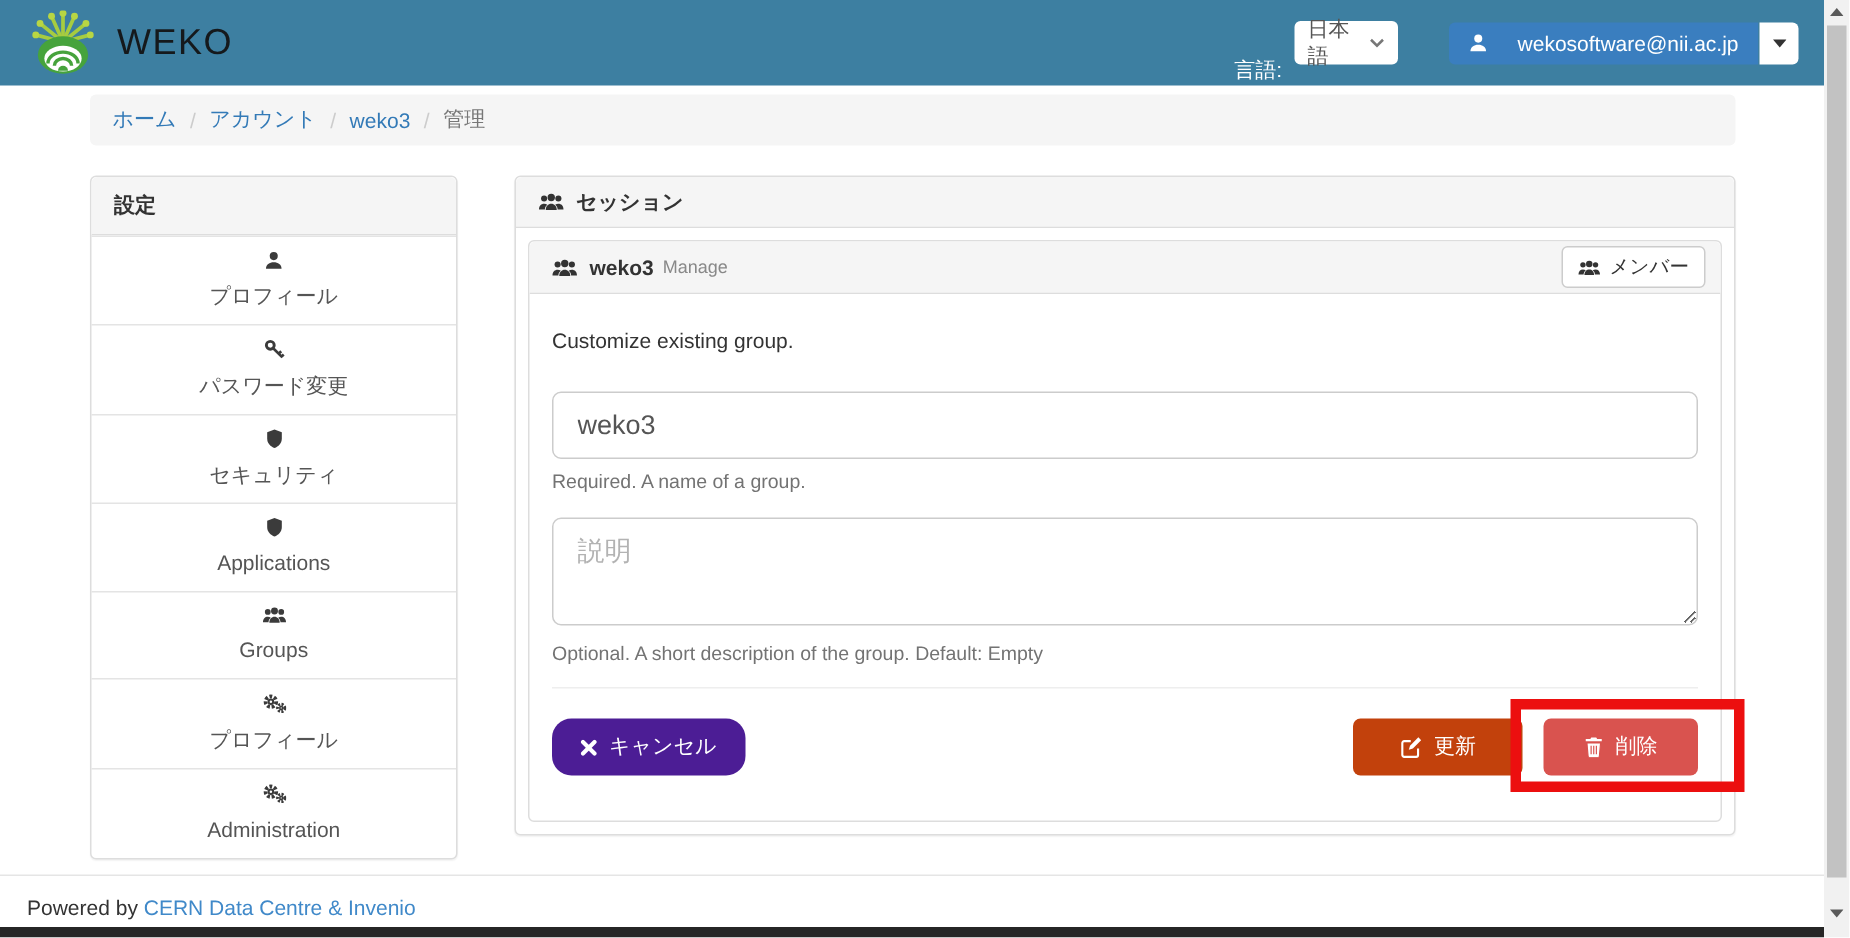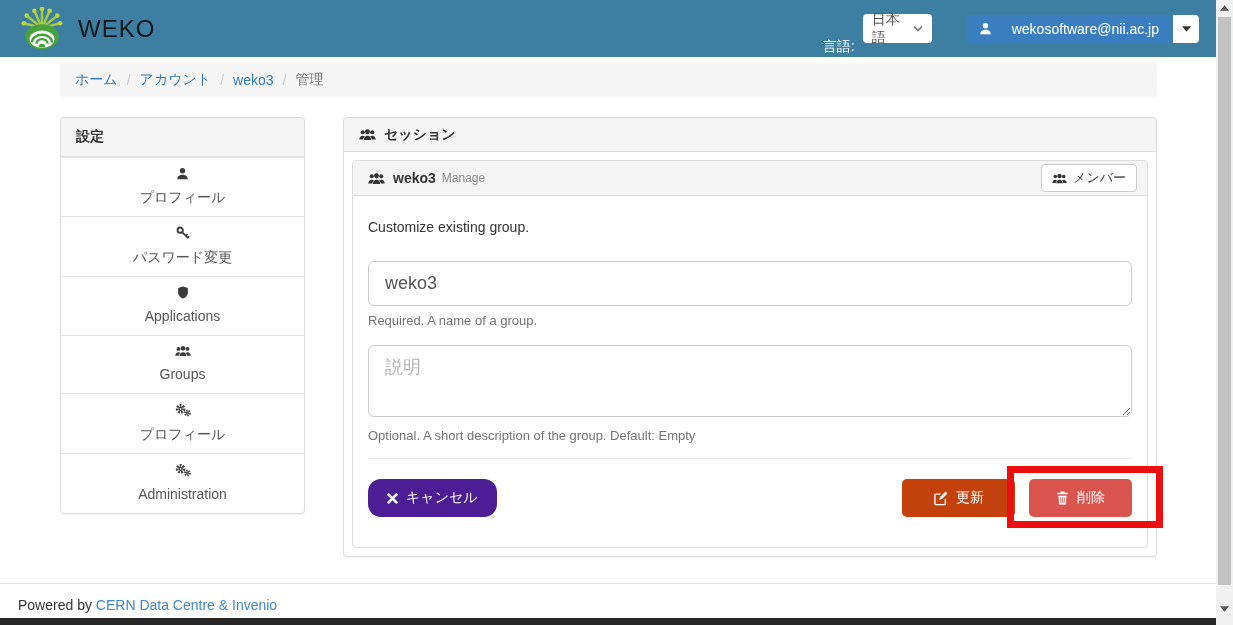--- a/index.html
+++ b/index.html
@@ -181,20 +181,28 @@
     <span>プロフィール</span>
   </div>
   <div class="sidebar-item">
     <span class="ic">
       <svg width="14" height="14" viewBox="0 0 16 16">
           <circle cx="4.8" cy="4.8" r="3" fill="none" stroke="currentColor" stroke-width="2.2"></circle>
           <path d="M7.2 7.2l6.8 6.8M11.2 11.2l1.9-1.9M13.4 13.4l1.6-1.6" fill="none" stroke="currentColor" stroke-width="2"></path>
         </svg>
     </span>
     <span>パスワード変更</span>
+  </div>
+  <div class="sidebar-item">
+    <span class="ic">
+      <svg width="12" height="13" viewBox="0 0 14 16" fill="currentColor">
+          <path d="M7 .5 13 2.6v5.1c0 4.2-2.8 6.6-6 7.8-3.2-1.2-6-3.6-6-7.8V2.6z"></path>
+        </svg>
+    </span>
+    <span>セキュリティ</span>
   </div>
   <div class="sidebar-item">
     <span class="ic">
       <svg width="12" height="13" viewBox="0 0 14 16" fill="currentColor">
           <path d="M7 .5 13 2.6v5.1c0 4.2-2.8 6.6-6 7.8-3.2-1.2-6-3.6-6-7.8V2.6z"></path>
         </svg>
     </span>
     <span>Applications</span>
   </div>
   <div class="sidebar-item">

